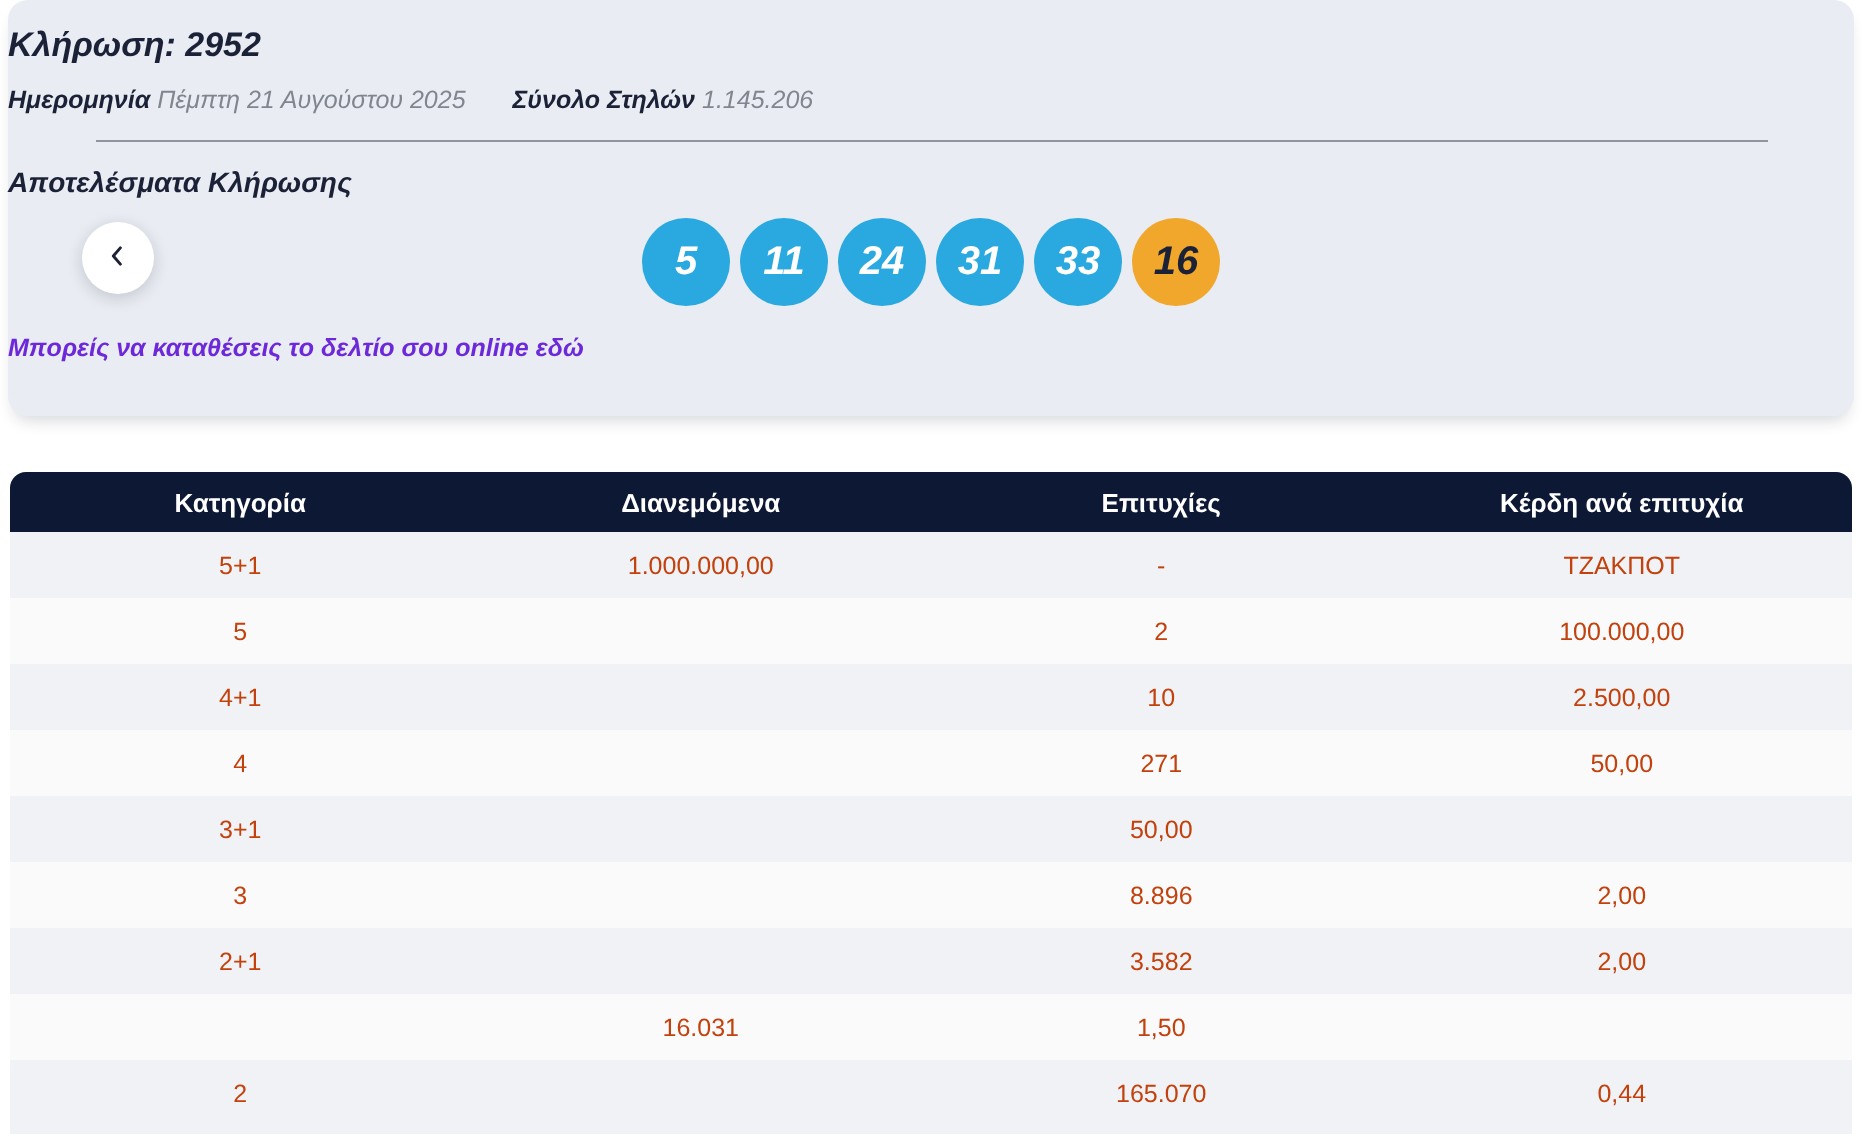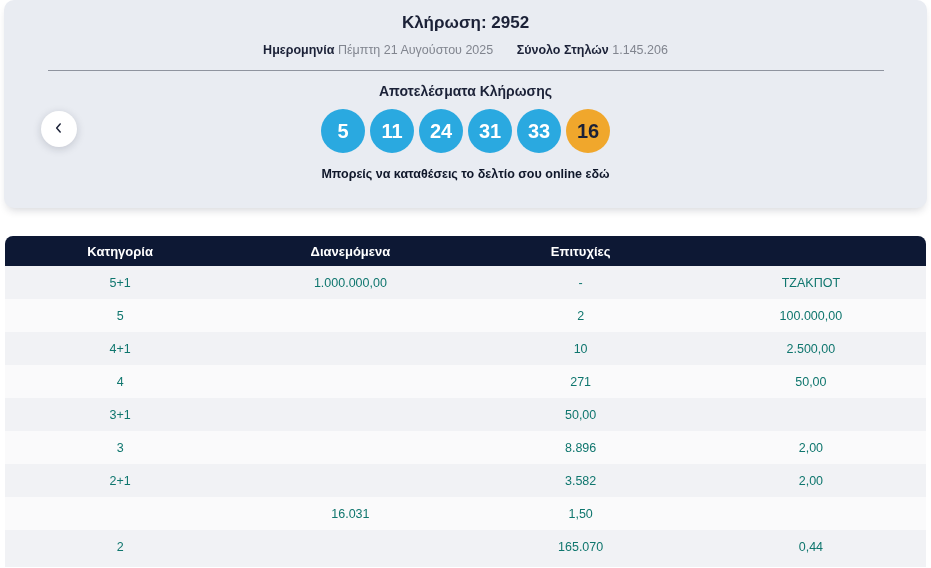--- a/index.html
+++ b/index.html
@@ -11,21 +11,22 @@
   }
 
   
   .banner {
     position: relative;
     margin: 0 4px;
     height: 208px;
     background: #e9ecf2;
     border-radius: 10px;
     box-shadow: 0 5px 8px -3px rgba(20,25,50,0.18);
-    text-align: center;
+    text-align: left;
+    font-style: italic;
   }
   .draw-title {
     padding-top: 13px;
     font-size: 17px;
     font-weight: 700;
     color: #1b2137;
   }
   .meta-line {
     margin-top: 10px;
     font-size: 12.5px;
@@ -64,21 +65,21 @@
     justify-content: center;
   }
   .ball.joker {
     background: var(--ball-orange, #f0a72c);
     color: #1b2137;
   }
   .deposit-link {
     margin-top: 14px;
     font-size: 12.5px;
     font-weight: 700;
-    color: #0f172a;
+    color: #6d28d9;
     cursor: pointer;
     display: inline-block;
   }
   .prev-button {
     position: absolute;
     left: 37px; top: 111px;
     width: 36px; height: 36px;
     border-radius: 50%;
     background: #ffffff;
     border: none;
@@ -104,21 +105,21 @@
   .t-head {
     height: 30px;
     background: var(--header-navy, #0d1834);
     color: #ffffff;
     font-size: 13px;
     font-weight: 700;
   }
   .t-row {
     height: 33px;
     font-size: 12.5px;
-    color: #0f766e;
+    color: #c2410c;
     background: #fafafb;
   }
   .t-row:nth-child(even) { background: #f1f2f5; }
   .t-bottom-strip {
     height: 4px;
     background: #f1f2f5;
   }
 </style>
 </head>
 <body>
@@ -161,20 +162,21 @@
         </svg>
     </span>
   </button>
 </div>
 
 <div class="table-card">
   <div class="t-head">
     <div>Κατηγορία</div>
     <div>Διανεμόμενα</div>
     <div>Επιτυχίες</div>
+    <div>Κέρδη ανά επιτυχία</div>
   </div>
 
   <div class="t-row">
     <div>5+1</div>
     <div>1.000.000,00</div>
     <div>-</div>
     <div>ΤΖΑΚΠΟΤ</div>
   </div>
   <div class="t-row">
     <div>5</div>

